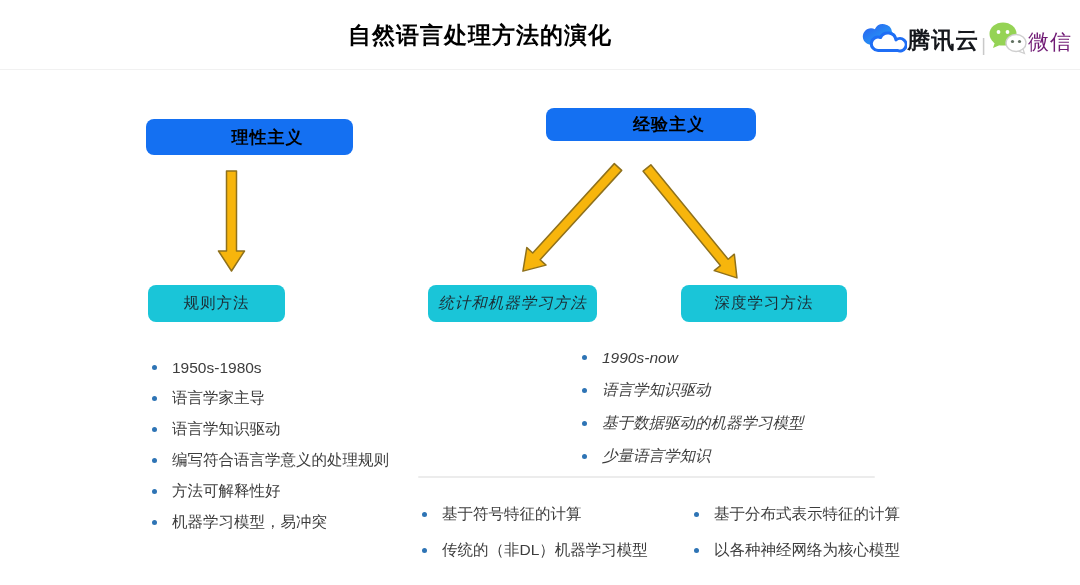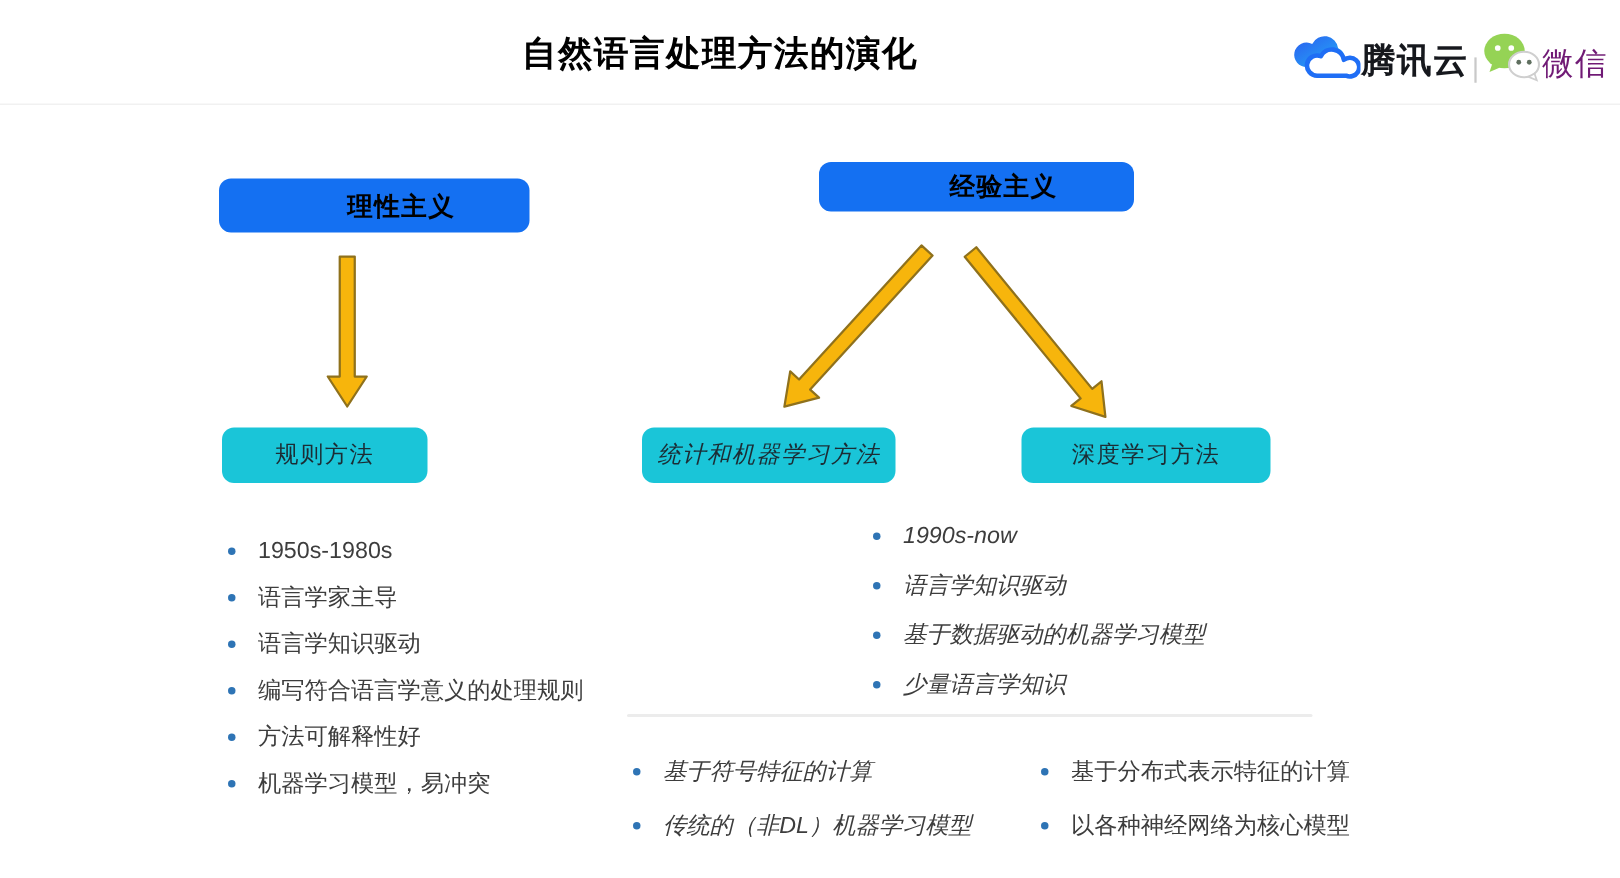--- a/index.html
+++ b/index.html
@@ -140,21 +140,21 @@
       <span>基于数据驱动的机器学习模型</span>
     </li>
   <li>
       <span class="bullet"></span>
       <span>少量语言学知识</span>
     </li>
 </ul>
 
 <div class="divider"></div>
 
-<ul class="blist bottom" style="left:422px;top:496px;font-style:italic;">
+<ul class="blist bottom" style="left:422px;top:496px;">
   <li>
       <span class="bullet"></span>
       <span>基于符号特征的计算</span>
     </li>
   <li>
       <span class="bullet"></span>
       <span>传统的（非DL）机器学习模型</span>
     </li>
 </ul>
 

